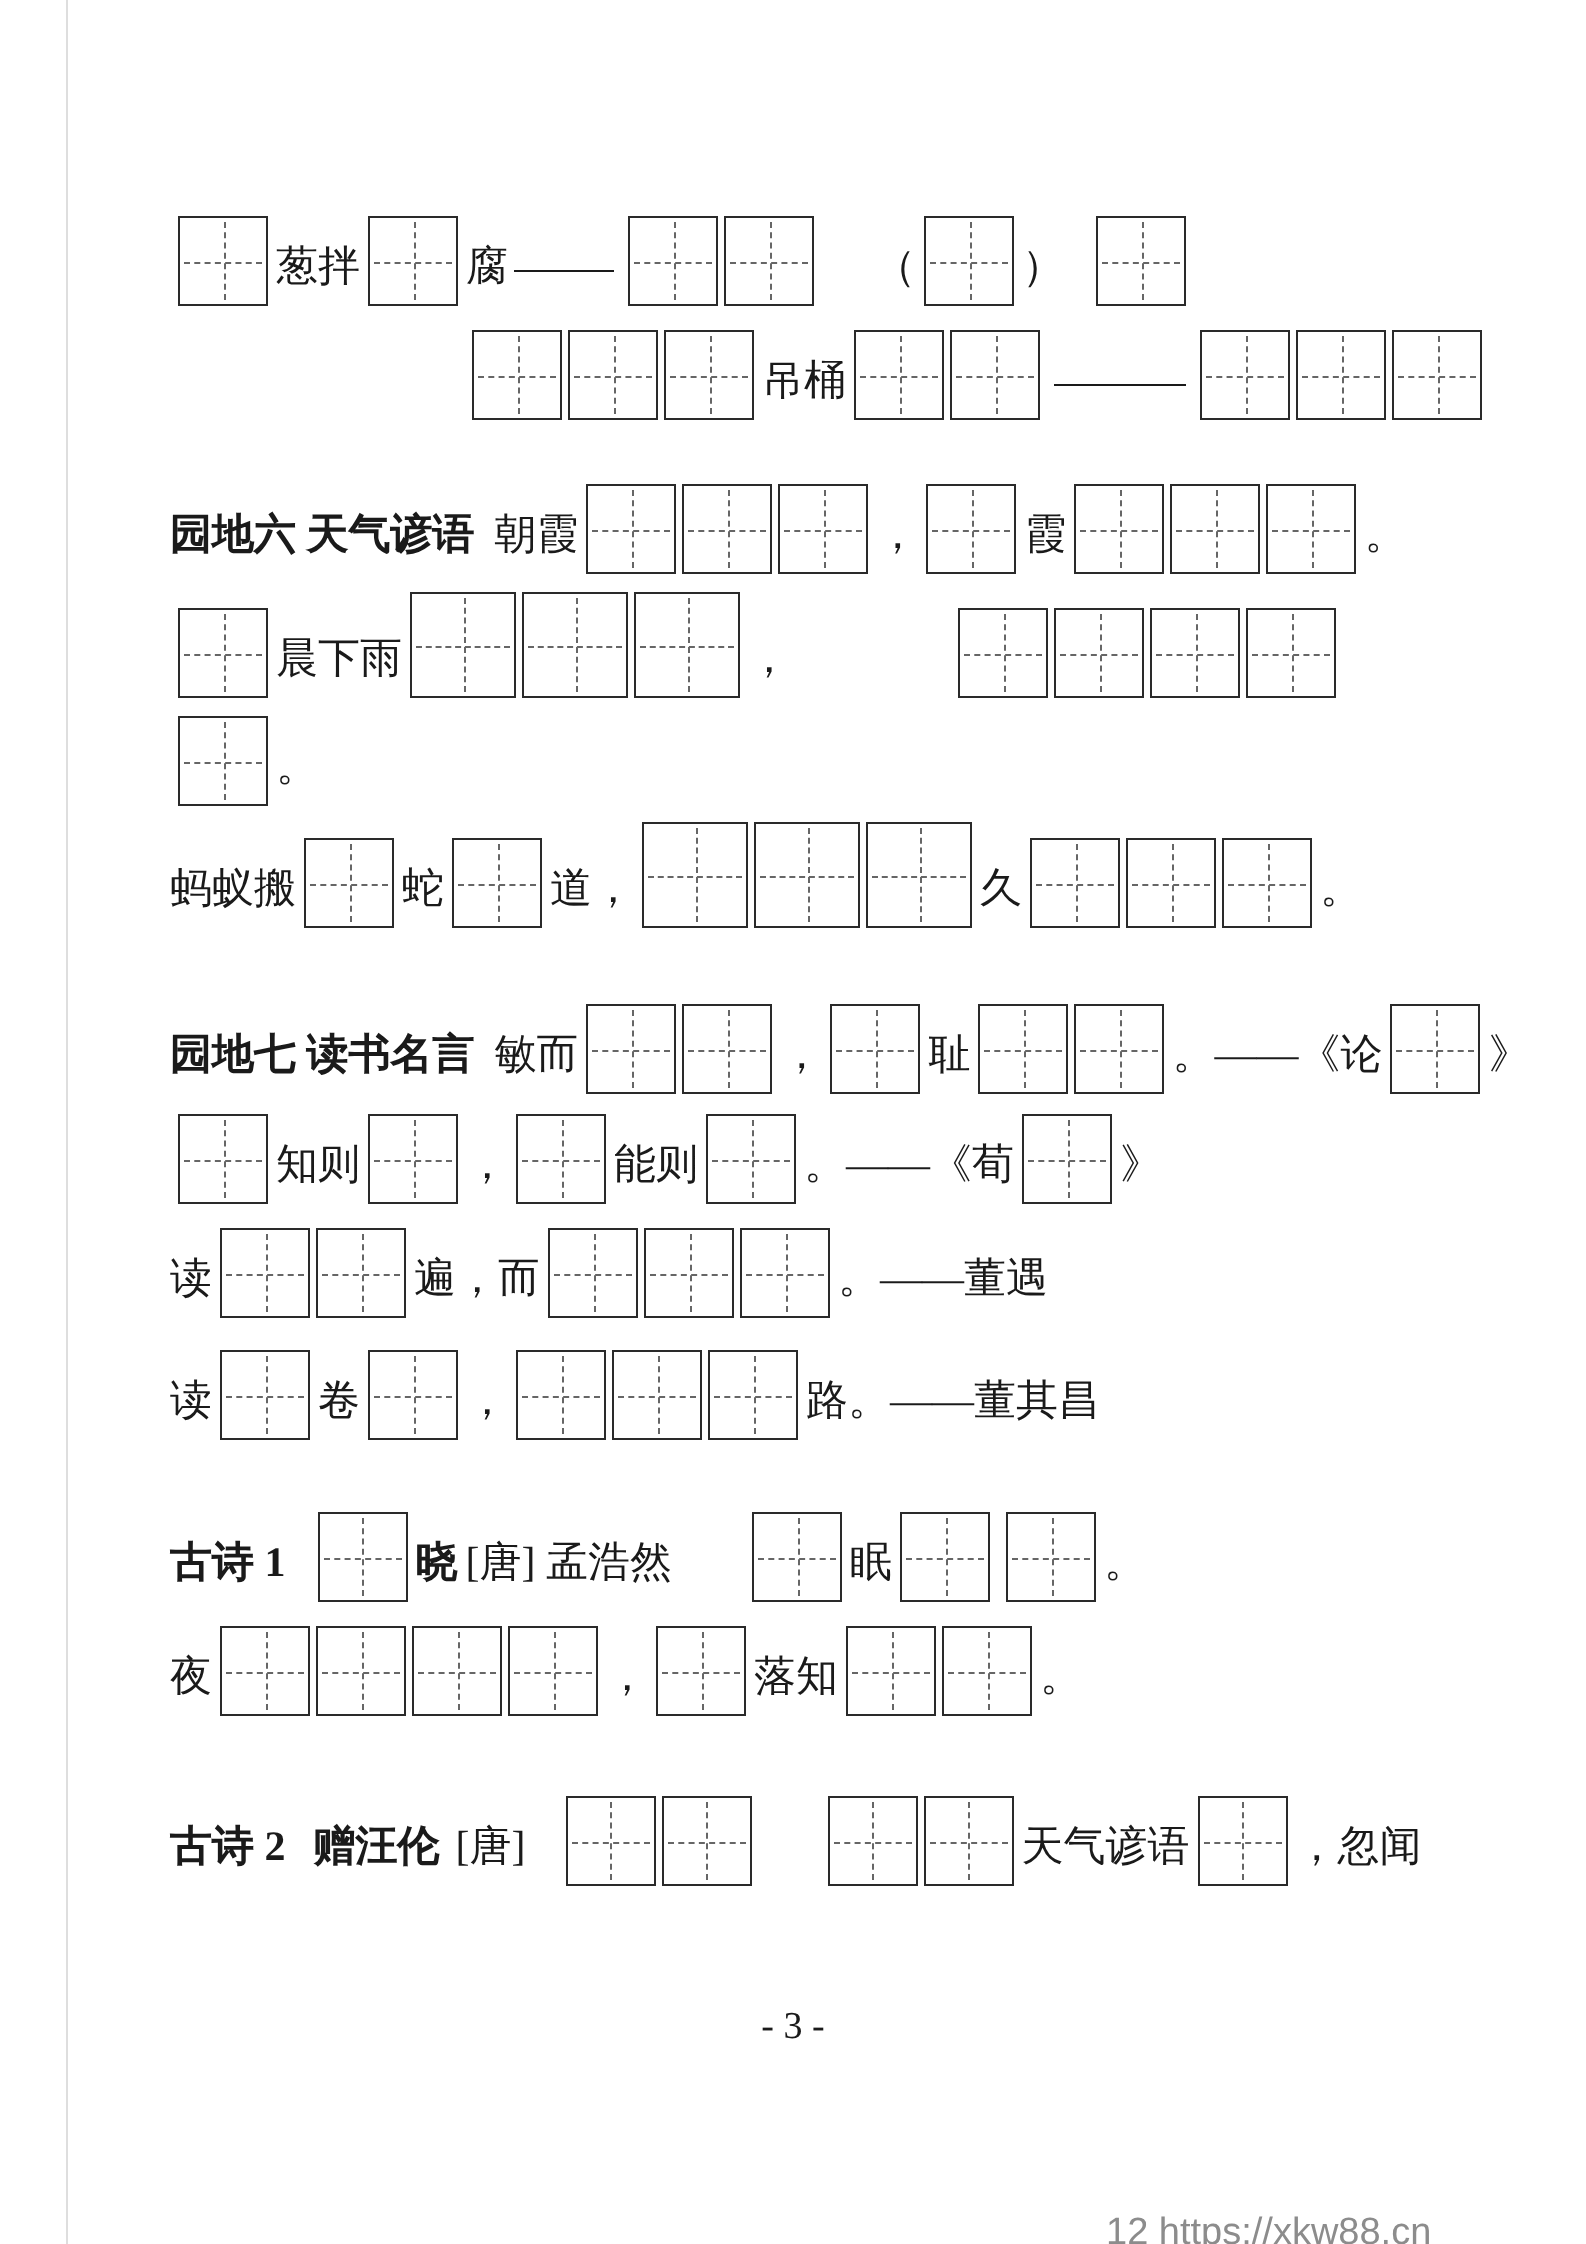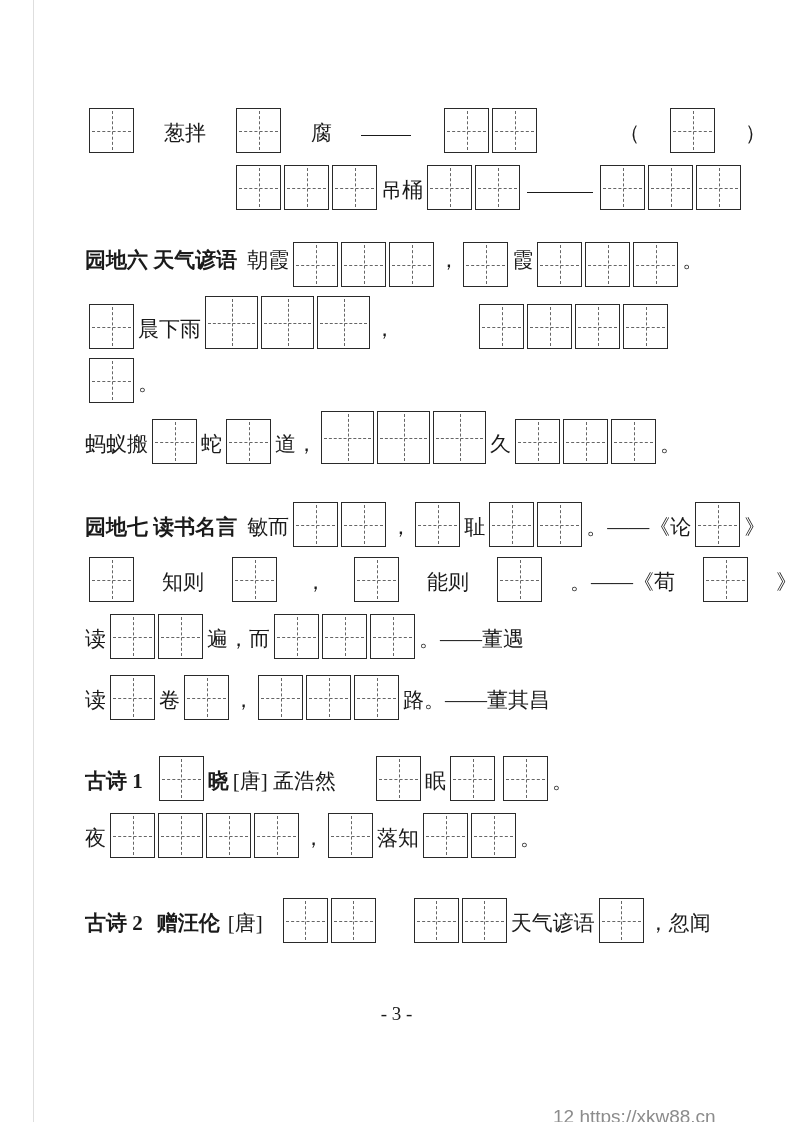--- a/index.html
+++ b/index.html
@@ -23,21 +23,21 @@
   .gap { display:block; }
   .pagenum { position:absolute; left:0; width:793px; top:1003px; text-align:center; font-size:19px; color:#1a1a1a; }
   .footer { position:absolute; left:553px; top:1106px; font-size:19px; color:#8c8c8c; font-family:"Liberation Sans","DejaVu Sans",sans-serif; }
 </style>
 </head>
 <body>
 
 <div class="margin-line"></div>
 
 <div class="content">
-    <div class="row" style="margin-top: 108px; gap: 26px;">
+    <div class="row" style="margin-top: 108px;">
       <span class="boxgroup">
         <span class="tzg"></span>
       </span>
       <span class="txt">葱拌</span>
       <span class="boxgroup">
         <span class="tzg"></span>
       </span>
       <span class="txt">腐</span>
       <span class="dashline" style="width: 50px;"></span>
       <span class="boxgroup">
@@ -66,21 +66,21 @@
         <span class="tzg"></span>
         <span class="tzg"></span>
       </span>
       <span class="dashline" style="width: 66px;"></span>
       <span class="boxgroup">
         <span class="tzg"></span>
         <span class="tzg"></span>
         <span class="tzg"></span>
       </span>
     </div>
-    <div class="row" style="margin-top: 32px; align-items: center;">
+    <div class="row" style="margin-top: 32px;">
       <span class="txt bold">园地六 天气谚语</span>
       <span class="gap" style="width: 10px;"></span>
       <span class="txt">朝霞</span>
       <span class="boxgroup">
         <span class="tzg"></span>
         <span class="tzg"></span>
         <span class="tzg"></span>
       </span>
       <span class="txt">，</span>
       <span class="boxgroup">
@@ -158,21 +158,21 @@
       <span class="boxgroup">
         <span class="tzg"></span>
         <span class="tzg"></span>
       </span>
       <span class="txt">。——《论</span>
       <span class="boxgroup">
         <span class="tzg"></span>
       </span>
       <span class="txt">》</span>
     </div>
-    <div class="row" style="margin-top: 10px; gap: 24px;">
+    <div class="row" style="margin-top: 10px;">
       <span class="boxgroup">
         <span class="tzg"></span>
       </span>
       <span class="txt">知则</span>
       <span class="boxgroup">
         <span class="tzg"></span>
       </span>
       <span class="txt">，</span>
       <span class="boxgroup">
         <span class="tzg"></span>

